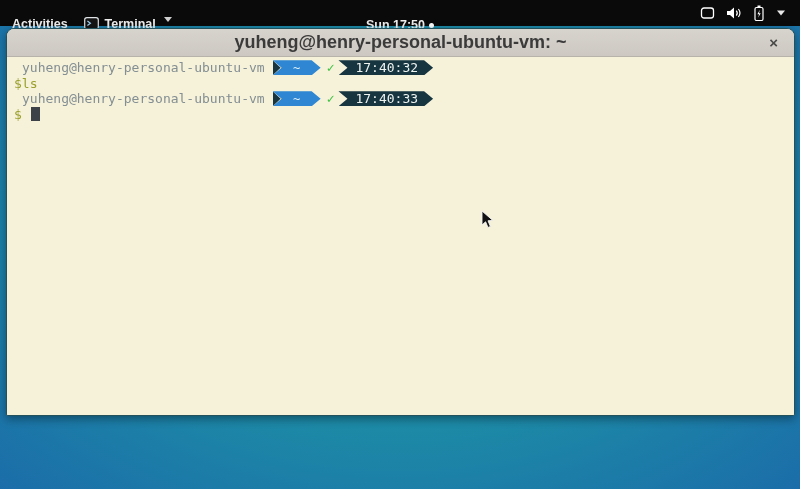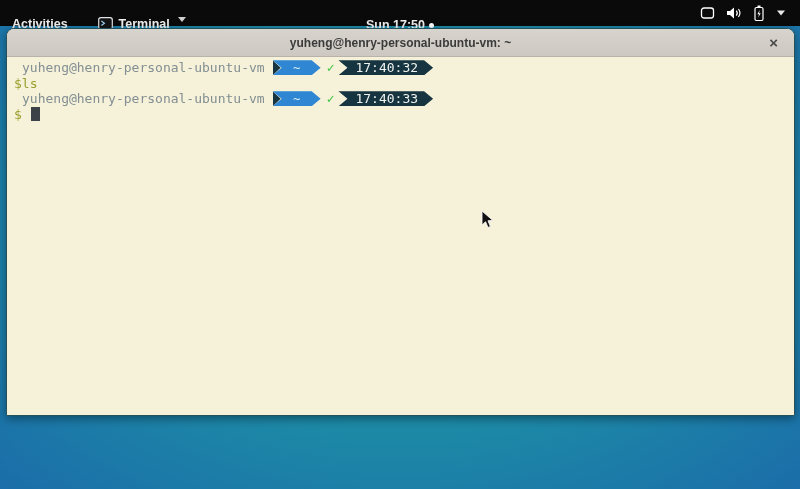--- a/index.html
+++ b/index.html
@@ -2,38 +2,38 @@
 <html style="--topbar-bg: #0a0a0a; --desktop-center: #19a59c; --desktop-edge: #1b6da9; --window-border: #23525c; --titlebar-bg: #d7d3cd; --titlebar-text: #3b3b3b; --term-bg: #f6f1d9; --term-gray: #838f93; --term-olive: #9aa02c; --term-teal: #2aa198; --banner-blue: #2f86d2; --banner-blue-text: #d8ecfb; --banner-dark: #163540; --banner-dark-text: #eef2ee; --check-green: #3fc443; --cursor-block: #3c4247;"><head>
 <meta charset="utf-8">
 <style>
   html,body{margin:0;padding:0;background:#222;}
   .screen{position:relative;width:800px;height:489px;overflow:hidden;
     background:radial-gradient(ellipse at 50% 46%, var(--desktop-center) 0%, #1d8ba6 52%, var(--desktop-edge) 100%);
     font-family:"Liberation Sans",sans-serif;}
   
   .topbar{position:absolute;left:0;top:0;width:800px;height:26px;background:var(--topbar-bg);
     display:flex;align-items:center;color:#eee;font-size:12.5px;font-weight:bold;}
-  .tb-left{display:flex;align-items:center;gap:28px;padding-left:10px;margin-top:22px;}
+  .tb-left{display:flex;align-items:center;gap:14px;padding-left:10px;margin-top:22px;}
   .tb-item{padding:0 2px;cursor:default;}
   .tb-app{display:flex;align-items:flex-start;gap:6px;}
   .caret-down{width:0;height:0;border-left:4px solid transparent;border-right:4px solid transparent;
     border-top:5px solid #cfcfcf;display:inline-block;margin-left:2px;}
   .tb-center{position:absolute;left:0;right:0;top:12px;height:26px;display:flex;align-items:center;
     justify-content:center;pointer-events:none;}
   .tb-center>*{pointer-events:auto;}
   .clock-wrap{display:flex;align-items:center;gap:4px;}
   .notif-dot{width:5px;height:5px;border-radius:50%;background:#fff;display:inline-block;}
   .tb-right{margin-left:auto;display:flex;align-items:center;gap:11px;padding-right:14px;}
   
   .window{position:absolute;left:6px;top:28px;width:787px;height:386px;
     border:1px solid var(--window-border);border-radius:8px 8px 2px 2px;
     box-shadow:0 3px 10px rgba(0,20,30,.45);overflow:hidden;background:var(--term-bg);}
   .titlebar{height:27px;background:linear-gradient(var(--titlebar-bg),#cdc9c2);
     border-bottom:1px solid #b7b3ab;position:relative;display:flex;align-items:center;justify-content:center;}
-  .titlebar .title{font-size:12px;font-weight:bold;color:var(--titlebar-text);}
+  .titlebar .title{font-size:18px;font-weight:bold;color:var(--titlebar-text);}
   .close-btn{position:absolute;right:16px;top:0;height:27px;display:flex;align-items:center;
     font-size:15px;font-weight:bold;color:#4a4a4a;cursor:default;}
   
   .term{position:relative;height:358px;background:var(--term-bg);
     font-family:"DejaVu Sans Mono","Liberation Mono",monospace;font-size:13px;
     padding:3px 0 0 7px;box-sizing:border-box;}
   .line{height:15.5px;display:flex;align-items:center;white-space:pre;}
   .user-host{color:var(--term-gray);padding-left:8px;}
   .tri{width:8px;height:15px;background:var(--banner-dark);flex:none;margin-left:8px;
     clip-path:polygon(0 0,100% 50%,0 100%);}

